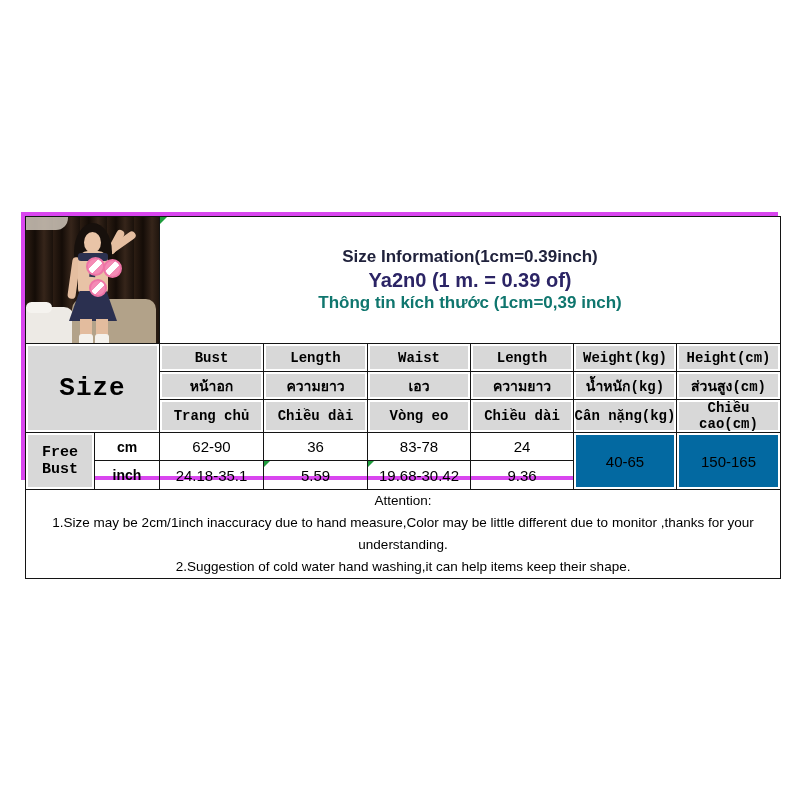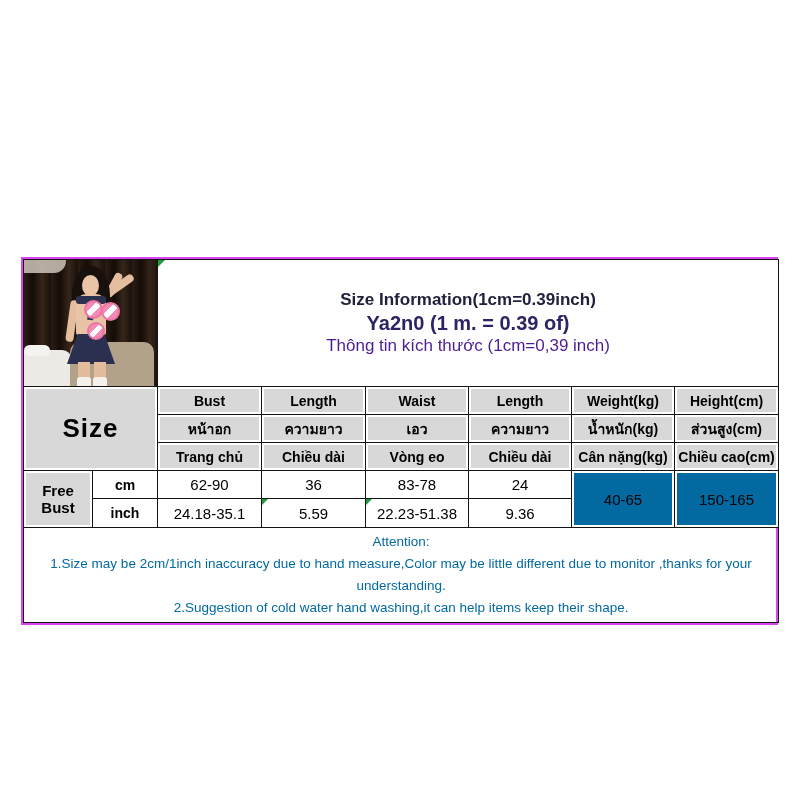--- a/index.html
+++ b/index.html
@@ -1,54 +1,54 @@
 <!DOCTYPE html>
 <html><head>
 <meta charset="utf-8">
 <style>
   html,body{margin:0;padding:0;}
   body{
     width:800px;height:800px;background:#ffffff;position:relative;
     font-family:"Liberation Sans", sans-serif;color:#000;
   }
   .sheet{
-    position:absolute;left:21px;top:212px;width:757px;height:368px;
-    border:2px solid #d946ef;box-sizing:border-box;background:#fff;margin-top:45px;
+    position:absolute;left:21px;top:212px;width:757px;height:268px;
+    border:4px solid #d946ef;box-sizing:border-box;background:#fff;
   }
   table.size-table{
     border-collapse:collapse;table-layout:fixed;width:100%;height:100%;
   }
   table.size-table td{
     border:1px solid #141414;text-align:center;vertical-align:middle;
     padding:0;overflow:hidden;position:relative;
   }
   
   .r-top td{height:126px;}
   .r-h td{height:27px;}
   .r-cm td{height:27px;}
   .r-in td{height:28px;}
 
-  .cell-gray{background:#d8d8d8;box-shadow:inset 0 0 0 2px #ffffff;}
+  .cell-gray{background:#d8d8d8;box-shadow:inset 0 0 0 2px #ffffff;font-family:Liberation Mono, monospace;}
   .cell-merged{background:#0369a1;box-shadow:inset 0 0 0 2px #ffffff;}
 
   .title-cell{vertical-align:middle;background:#fff;}
   .title-line1{font-size:17px;font-weight:bold;color:#20223c;line-height:22px;}
   .title-line2{font-size:20px;font-weight:bold;color:#2b2465;line-height:24px;}
-  .title-line3{font-size:17px;font-weight:normal;color:#4c1d95;line-height:22px;}
+  .title-line3{font-size:17px;font-weight:bold;color:#0f766e;line-height:22px;}
 
   .size-label{font-size:26px;font-weight:bold;letter-spacing:1px;}
   .hdr{font-size:14px;font-weight:bold;}
   .val{font-size:15px;font-weight:normal;}
   .unit{font-size:14px;font-weight:bold;}
   .freesize{font-size:15px;font-weight:bold;}
 
   .attention-cell{
     vertical-align:top;text-align:left;padding:3px 6px 0 4px;
   }
-  .attention-cell div{font-size:13.5px;line-height:22px;color:#0369a1;}
+  .attention-cell div{font-size:13.5px;line-height:22px;color:#000000;}
 
   
   .corner-green{
     position:absolute;top:0;left:0;width:0;height:0;
     border-top:7px solid #1e9c3c;border-right:7px solid transparent;
   }
   .corner-green.small{border-top-width:6px;border-right-width:6px;}
 
   
   .photo-cell{padding:0;background:#241811;}
@@ -169,21 +169,21 @@
       <td rowspan="2" class="cell-merged val">150-165</td>
     </tr>
 
     <tr class="r-in">
       <td class="unit">inch</td>
       <td class="val">24.18-35.1</td>
       <td class="val">
         <span class="corner-green small"></span><span>5.59</span>
       </td>
       <td class="val">
-        <span class="corner-green small"></span><span>22.23-51.38</span>
+        <span class="corner-green small"></span><span>19.68-30.42</span>
       </td>
       <td class="val">9.36</td>
     </tr>
 
     <tr class="r-att">
       <td colspan="8" class="attention-cell">
         <div>Attention:</div>
         <div>1.Size may be 2cm/1inch inaccuracy due to hand measure,Color may be little different due to monitor ,thanks for your understanding.</div>
         <div>2.Suggestion of cold water hand washing,it can help items keep their shape.</div>
       </td>

